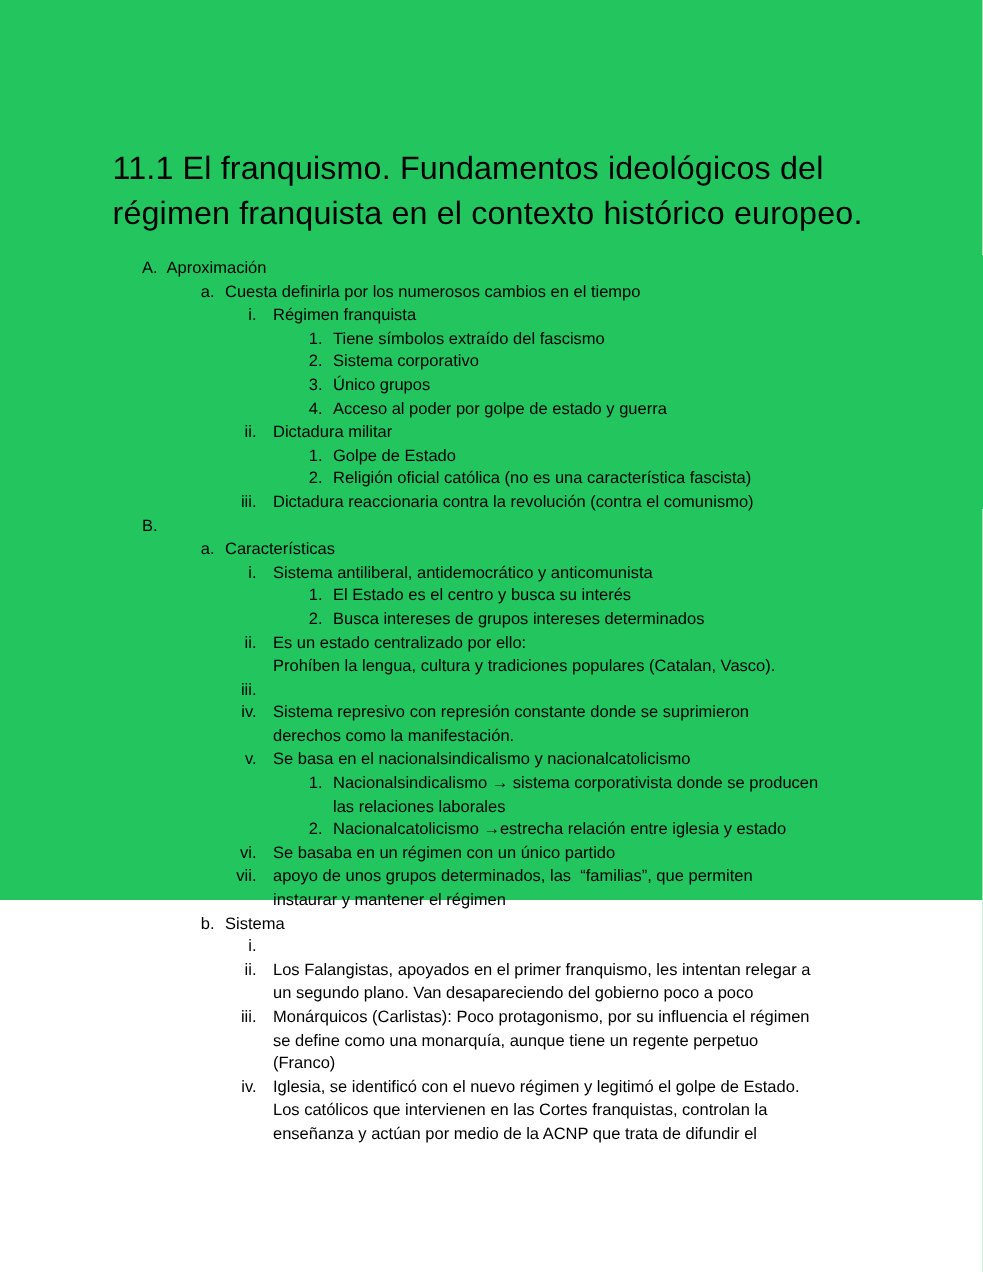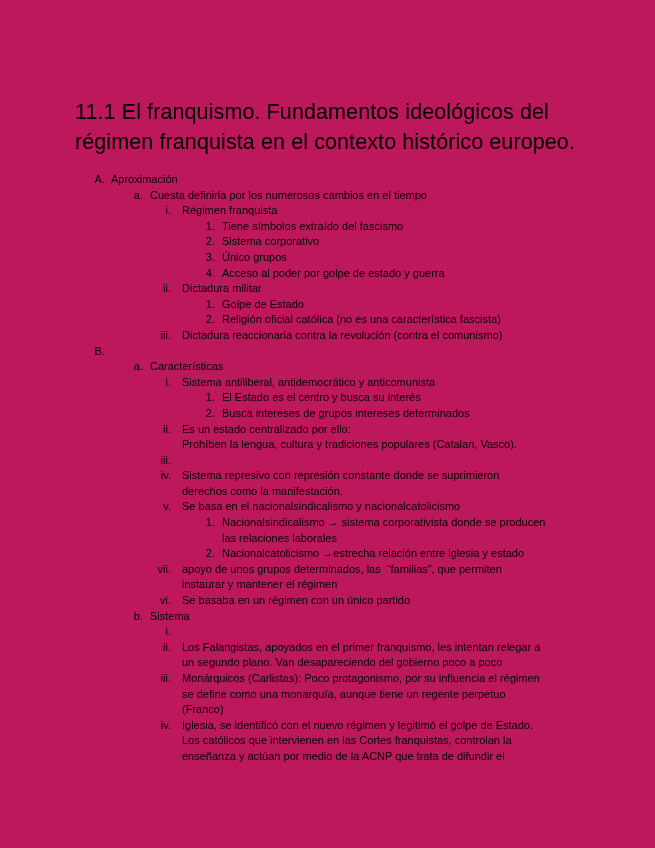--- a/index.html
+++ b/index.html
@@ -9,22 +9,22 @@
   }
   body {
     width: 655px;
     height: 848px;
     font-family: "Liberation Sans", sans-serif;
     color: #000000;
     overflow: hidden;
   }
   .page {
     width: 655px;
-    height: 848px;
-    background: #be185d;
+    height: 600px;
+    background: #22c55e;
     box-sizing: border-box;
   }
   .doc-title {
     padding: 97px 35px 0 75px;
     font-size: 21.5px;
     line-height: 30px;
     font-weight: 400;
     white-space: pre-wrap;
     letter-spacing: 0.1px;
   }
@@ -168,28 +168,28 @@
         <span class="tx">Nacionalsindicalismo → sistema corporativista donde se producen
 las relaciones laborales</span>
       </div>
 
     <div class="li l3">
         <span class="mk">2.</span>
         <span class="tx">Nacionalcatolicismo →estrecha relación entre iglesia y estado</span>
       </div>
 
     <div class="li l2">
+        <span class="mk">vi.</span>
+        <span class="tx">Se basaba en un régimen con un único partido</span>
+      </div>
+
+    <div class="li l2">
         <span class="mk">vii.</span>
         <span class="tx">apoyo de unos grupos determinados, las  “familias”, que permiten
 instaurar y mantener el régimen</span>
-      </div>
-
-    <div class="li l2">
-        <span class="mk">vi.</span>
-        <span class="tx">Se basaba en un régimen con un único partido</span>
       </div>
 
     <div class="li l1">
         <span class="mk">b.</span>
         <span class="tx">Sistema</span>
       </div>
 
     <div class="li l2">
         <span class="mk">i.</span>
       </div>

